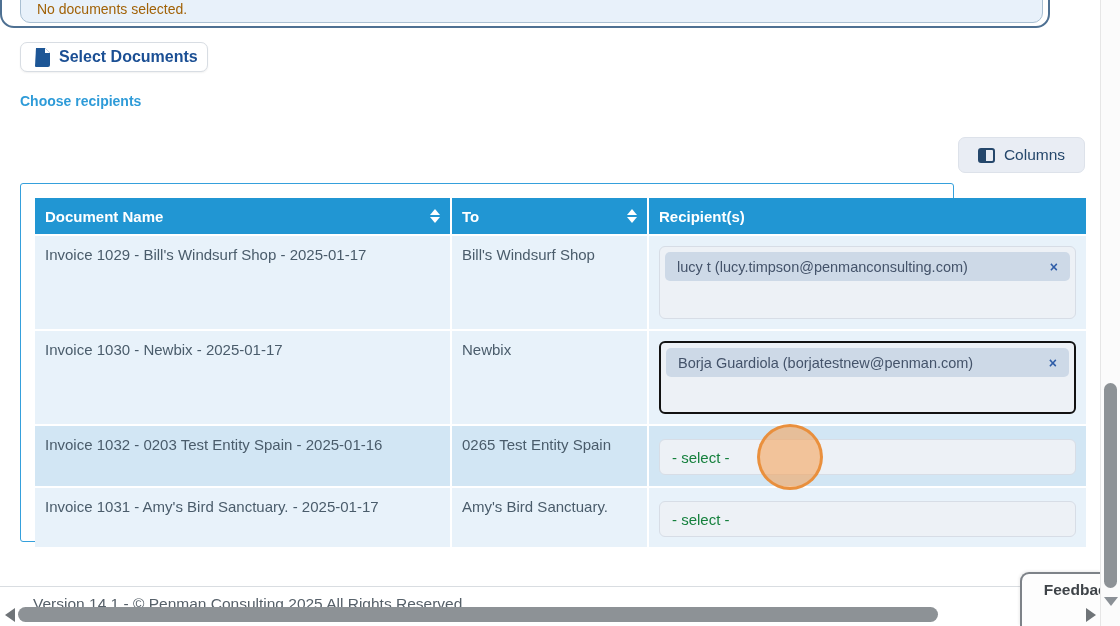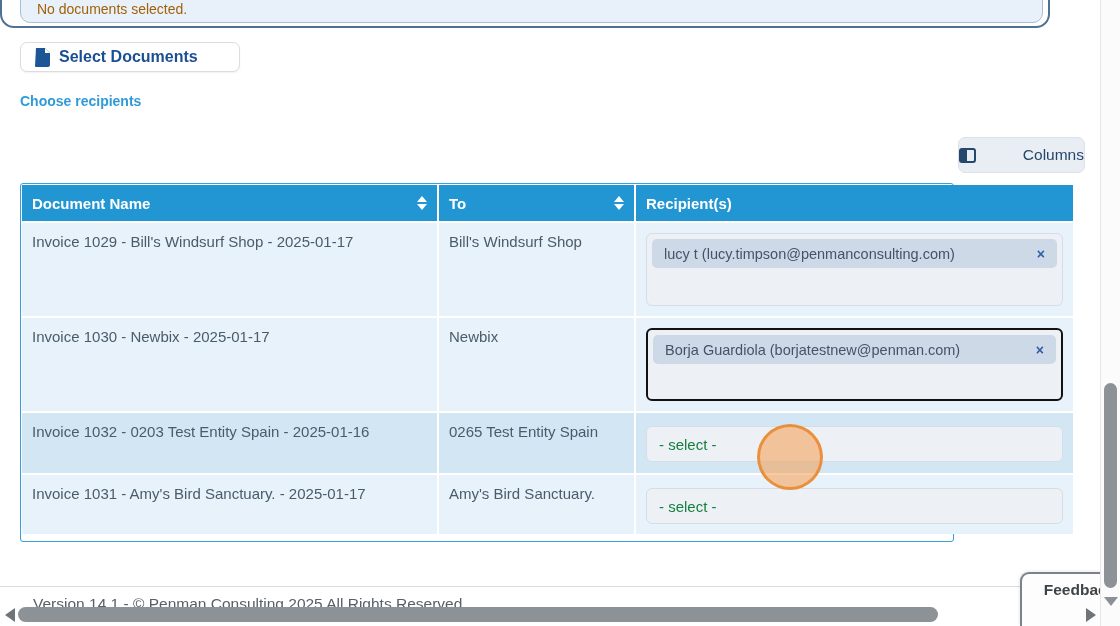--- a/index.html
+++ b/index.html
@@ -16,45 +16,45 @@
   }
   .alert-panel{
     position:absolute;left:20px;top:-36px;width:1021px;height:57px;
     background:#e8f1fa;border:1px solid #a9bfd2;border-radius:10px;
   }
   .alert-text{
     position:absolute;left:16px;bottom:5px;font-size:14px;color:#a16207;
   }
   
   .select-docs-btn{
-    position:absolute;left:20px;top:42px;width:220px;height:30px;
+    position:absolute;left:20px;top:42px;width:188px;height:30px;
     background:#ffffff;border:1px solid #d8dde3;border-radius:7px;
     box-shadow:0 1px 2px rgba(0,0,0,0.06);
     display:flex;align-items:center;gap:9px;padding:0 0 0 14px;box-sizing:border-box;
     cursor:pointer;
   }
   .select-docs-btn .label{font-size:16px;font-weight:bold;color:#1b4f94;}
   
   .page-heading{
     position:absolute;left:20px;top:93px;
     font-size:14px;font-weight:bold;color:#2e9bd8;
   }
   
   .columns-btn{
     position:absolute;left:958px;top:137px;width:125px;height:34px;
     background:#e9edf4;border:1px solid #dde2ea;border-radius:7px;
-    display:flex;align-items:center;justify-content:space-between;gap:9px;
+    display:flex;align-items:center;justify-content:center;gap:9px;
     cursor:pointer;
   }
   .columns-btn .label{font-size:15.5px;color:#25476b;}
   
   .table-card{
     position:absolute;left:20px;top:183px;width:934px;height:359px;
     border:1px solid #35a0dc;border-radius:3px;background:#ffffff;
-    padding:1px;box-sizing:border-box;
+    padding:14px;box-sizing:border-box;
   }
   table.recips{border-collapse:separate;border-spacing:0;width:1051px;table-layout:fixed;}
   col.c-doc{width:415px;} col.c-to{width:197px;} col.c-rec{width:439px;}
   th.hcell{
     background:#2196d3;color:#ffffff;height:36px;
     font-size:15px;font-weight:bold;text-align:left;
     padding:0 10px;box-sizing:border-box;cursor:pointer;
   }
   th.hcell + th.hcell{border-left:2px solid #ffffff;}
   .hflex{display:flex;align-items:center;justify-content:space-between;}

